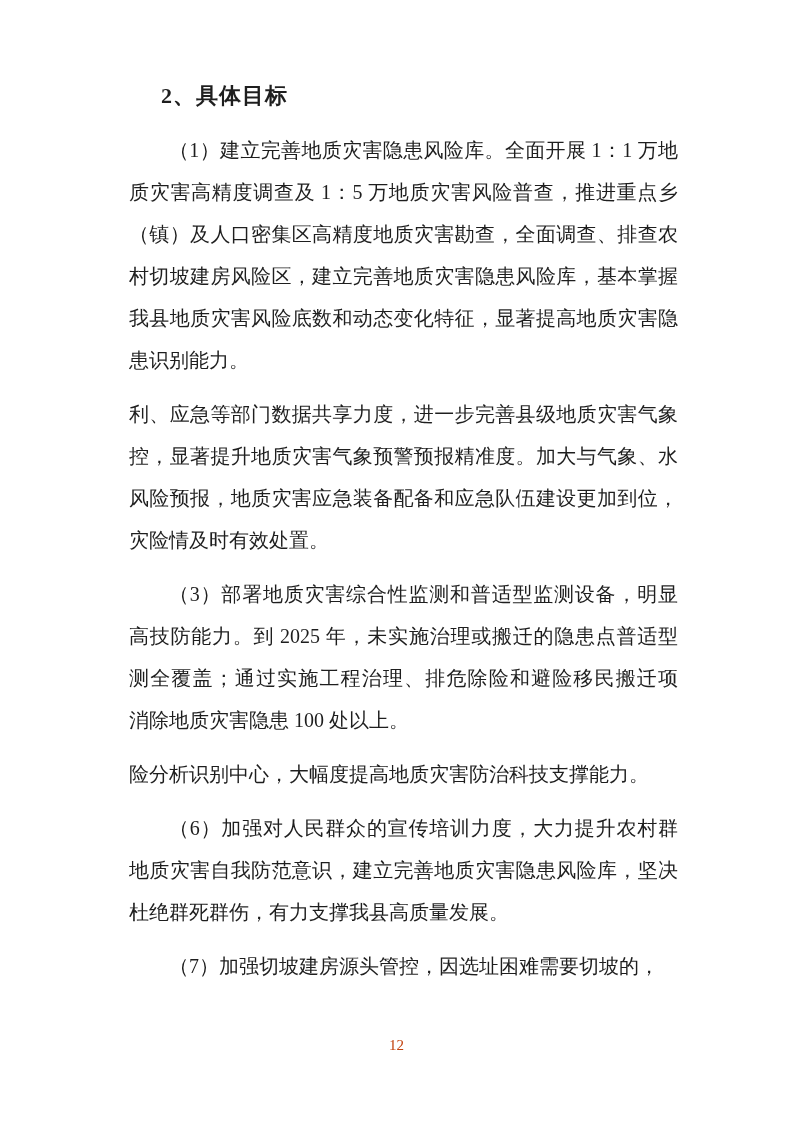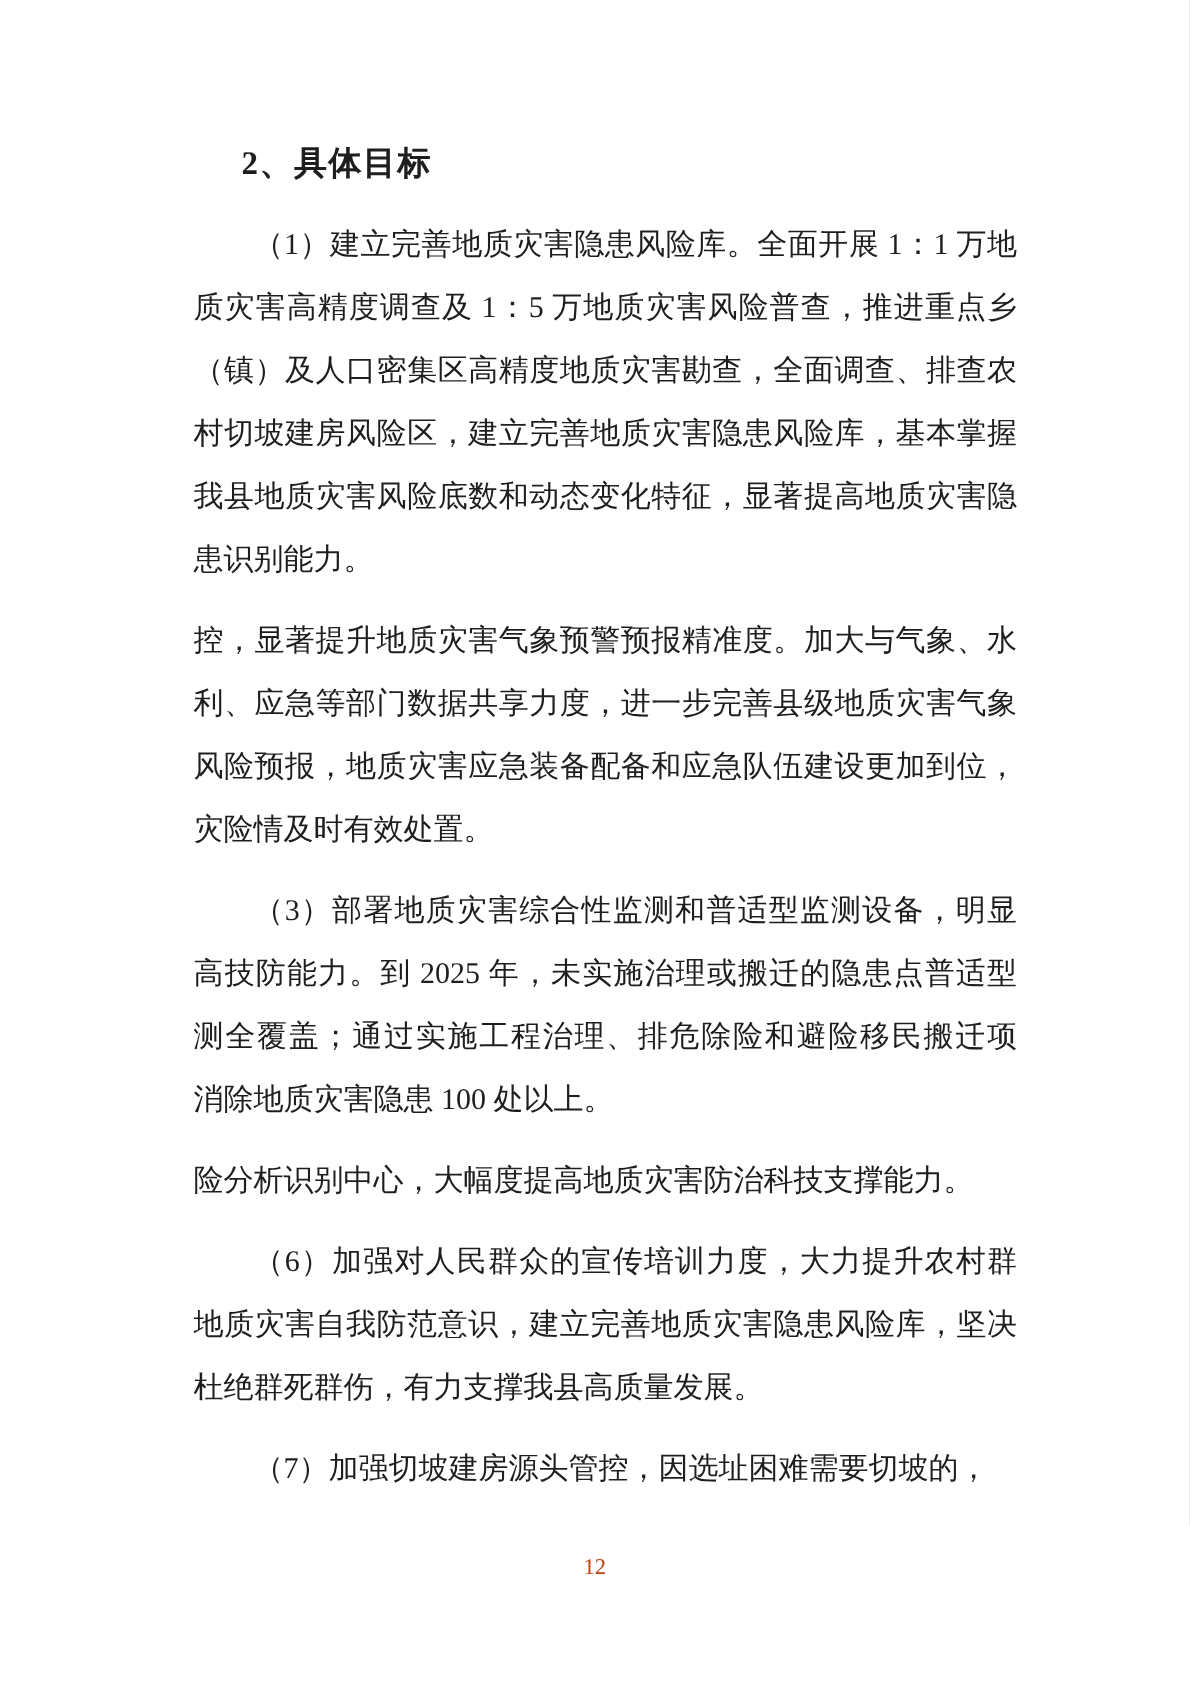--- a/index.html
+++ b/index.html
@@ -13,21 +13,21 @@
     height: 1122px;
     margin: 0 auto;
     background: #ffffff;
     overflow: hidden;
     font-family: "Liberation Serif", "DejaVu Serif", serif;
     color: #1e1e1e;
   }
   .content {
     position: absolute;
     left: 117px;
-    top: 88px;
+    top: 75px;
     width: 573px;
   }
   .heading {
     margin: 0;
     font-size: 22px;
     font-weight: 700;
     line-height: 42px;
     height: 42px;
     text-indent: 2em;
     letter-spacing: 1px;
@@ -71,22 +71,22 @@
     <div id="paragraphs">
         <div class="paragraph">
           <div class="line first">（1）建立完善地质灾害隐患风险库。全面开展 1：1 万地</div>
           <div class="line">质灾害高精度调查及 1：5 万地质灾害风险普查，推进重点乡</div>
           <div class="line">（镇）及人口密集区高精度地质灾害勘查，全面调查、排查农</div>
           <div class="line">村切坡建房风险区，建立完善地质灾害隐患风险库，基本掌握</div>
           <div class="line">我县地质灾害风险底数和动态变化特征，显著提高地质灾害隐</div>
           <div class="line para-end">患识别能力。</div>
         </div>
         <div class="paragraph">
+          <div class="line">利、应急等部门数据共享力度，进一步完善县级地质灾害气象</div>
           <div class="line">控，显著提升地质灾害气象预警预报精准度。加大与气象、水</div>
-          <div class="line">利、应急等部门数据共享力度，进一步完善县级地质灾害气象</div>
           <div class="line">风险预报，地质灾害应急装备配备和应急队伍建设更加到位，</div>
           <div class="line para-end">灾险情及时有效处置。</div>
         </div>
         <div class="paragraph">
           <div class="line first">（3）部署地质灾害综合性监测和普适型监测设备，明显提</div>
           <div class="line">高技防能力。到 2025 年，未实施治理或搬迁的隐患点普适型监</div>
           <div class="line">测全覆盖；通过实施工程治理、排危除险和避险移民搬迁项目，</div>
           <div class="line para-end">消除地质灾害隐患 100 处以上。</div>
         </div>
         <div class="paragraph">

